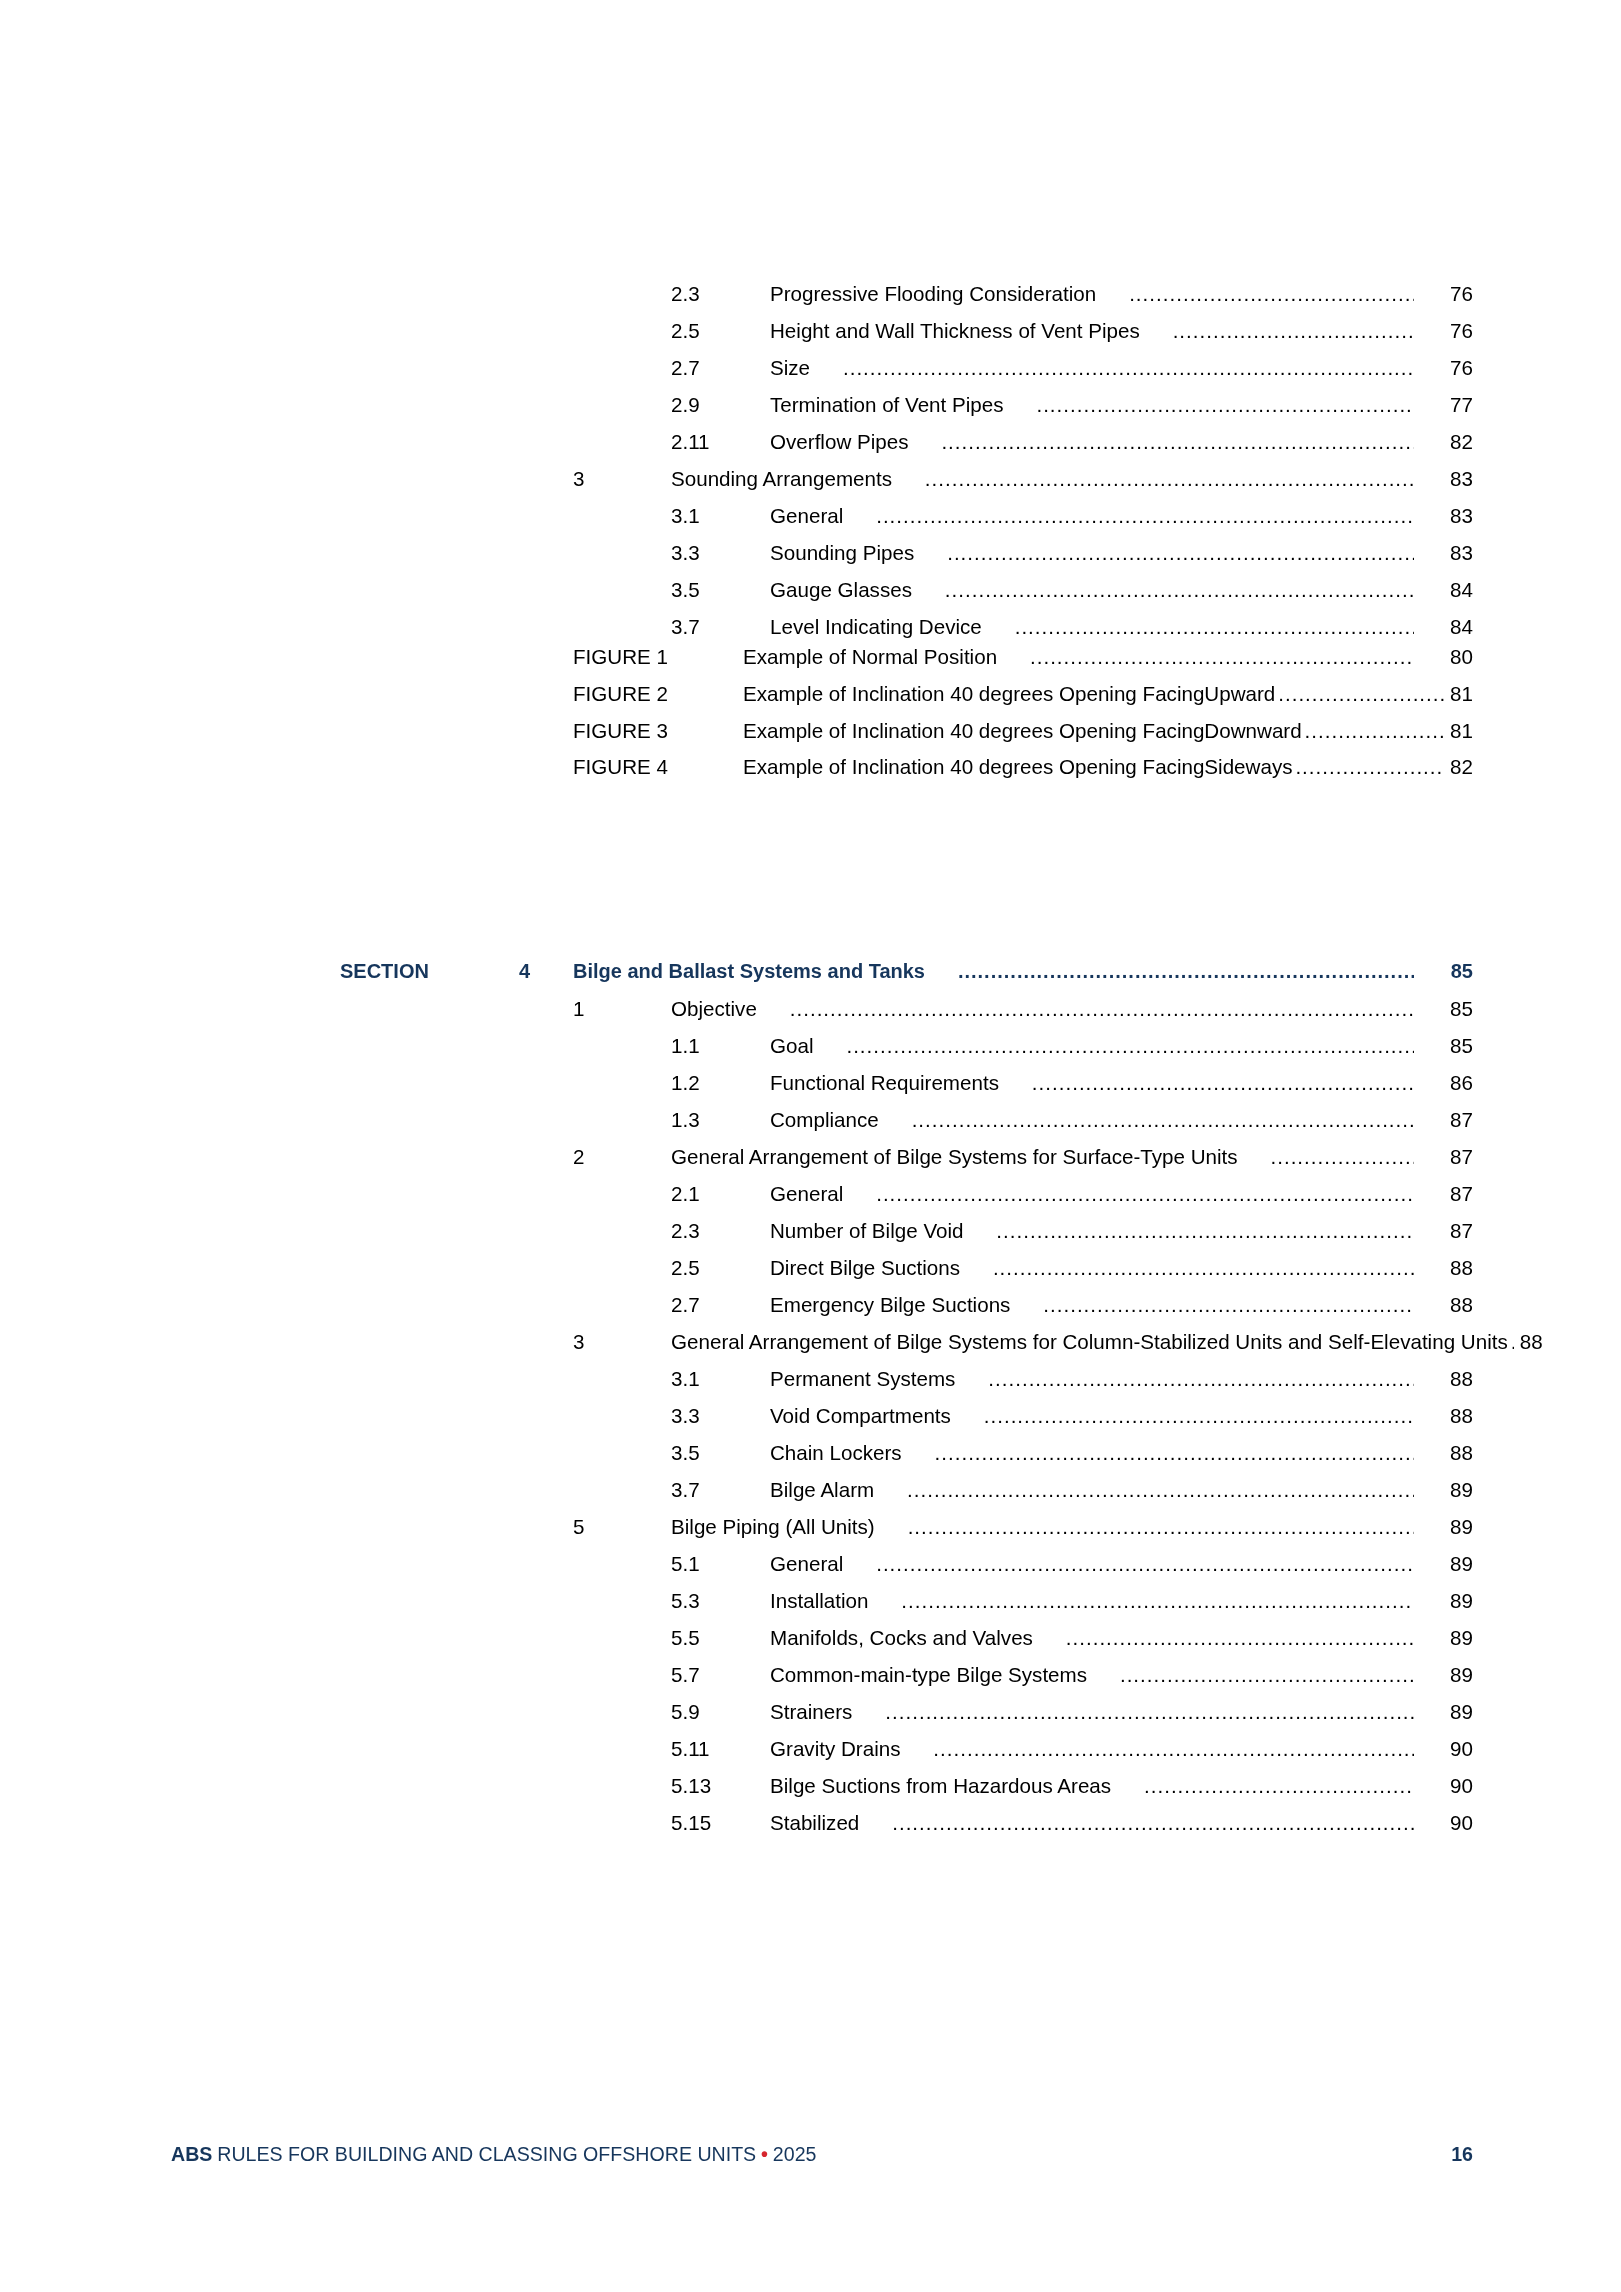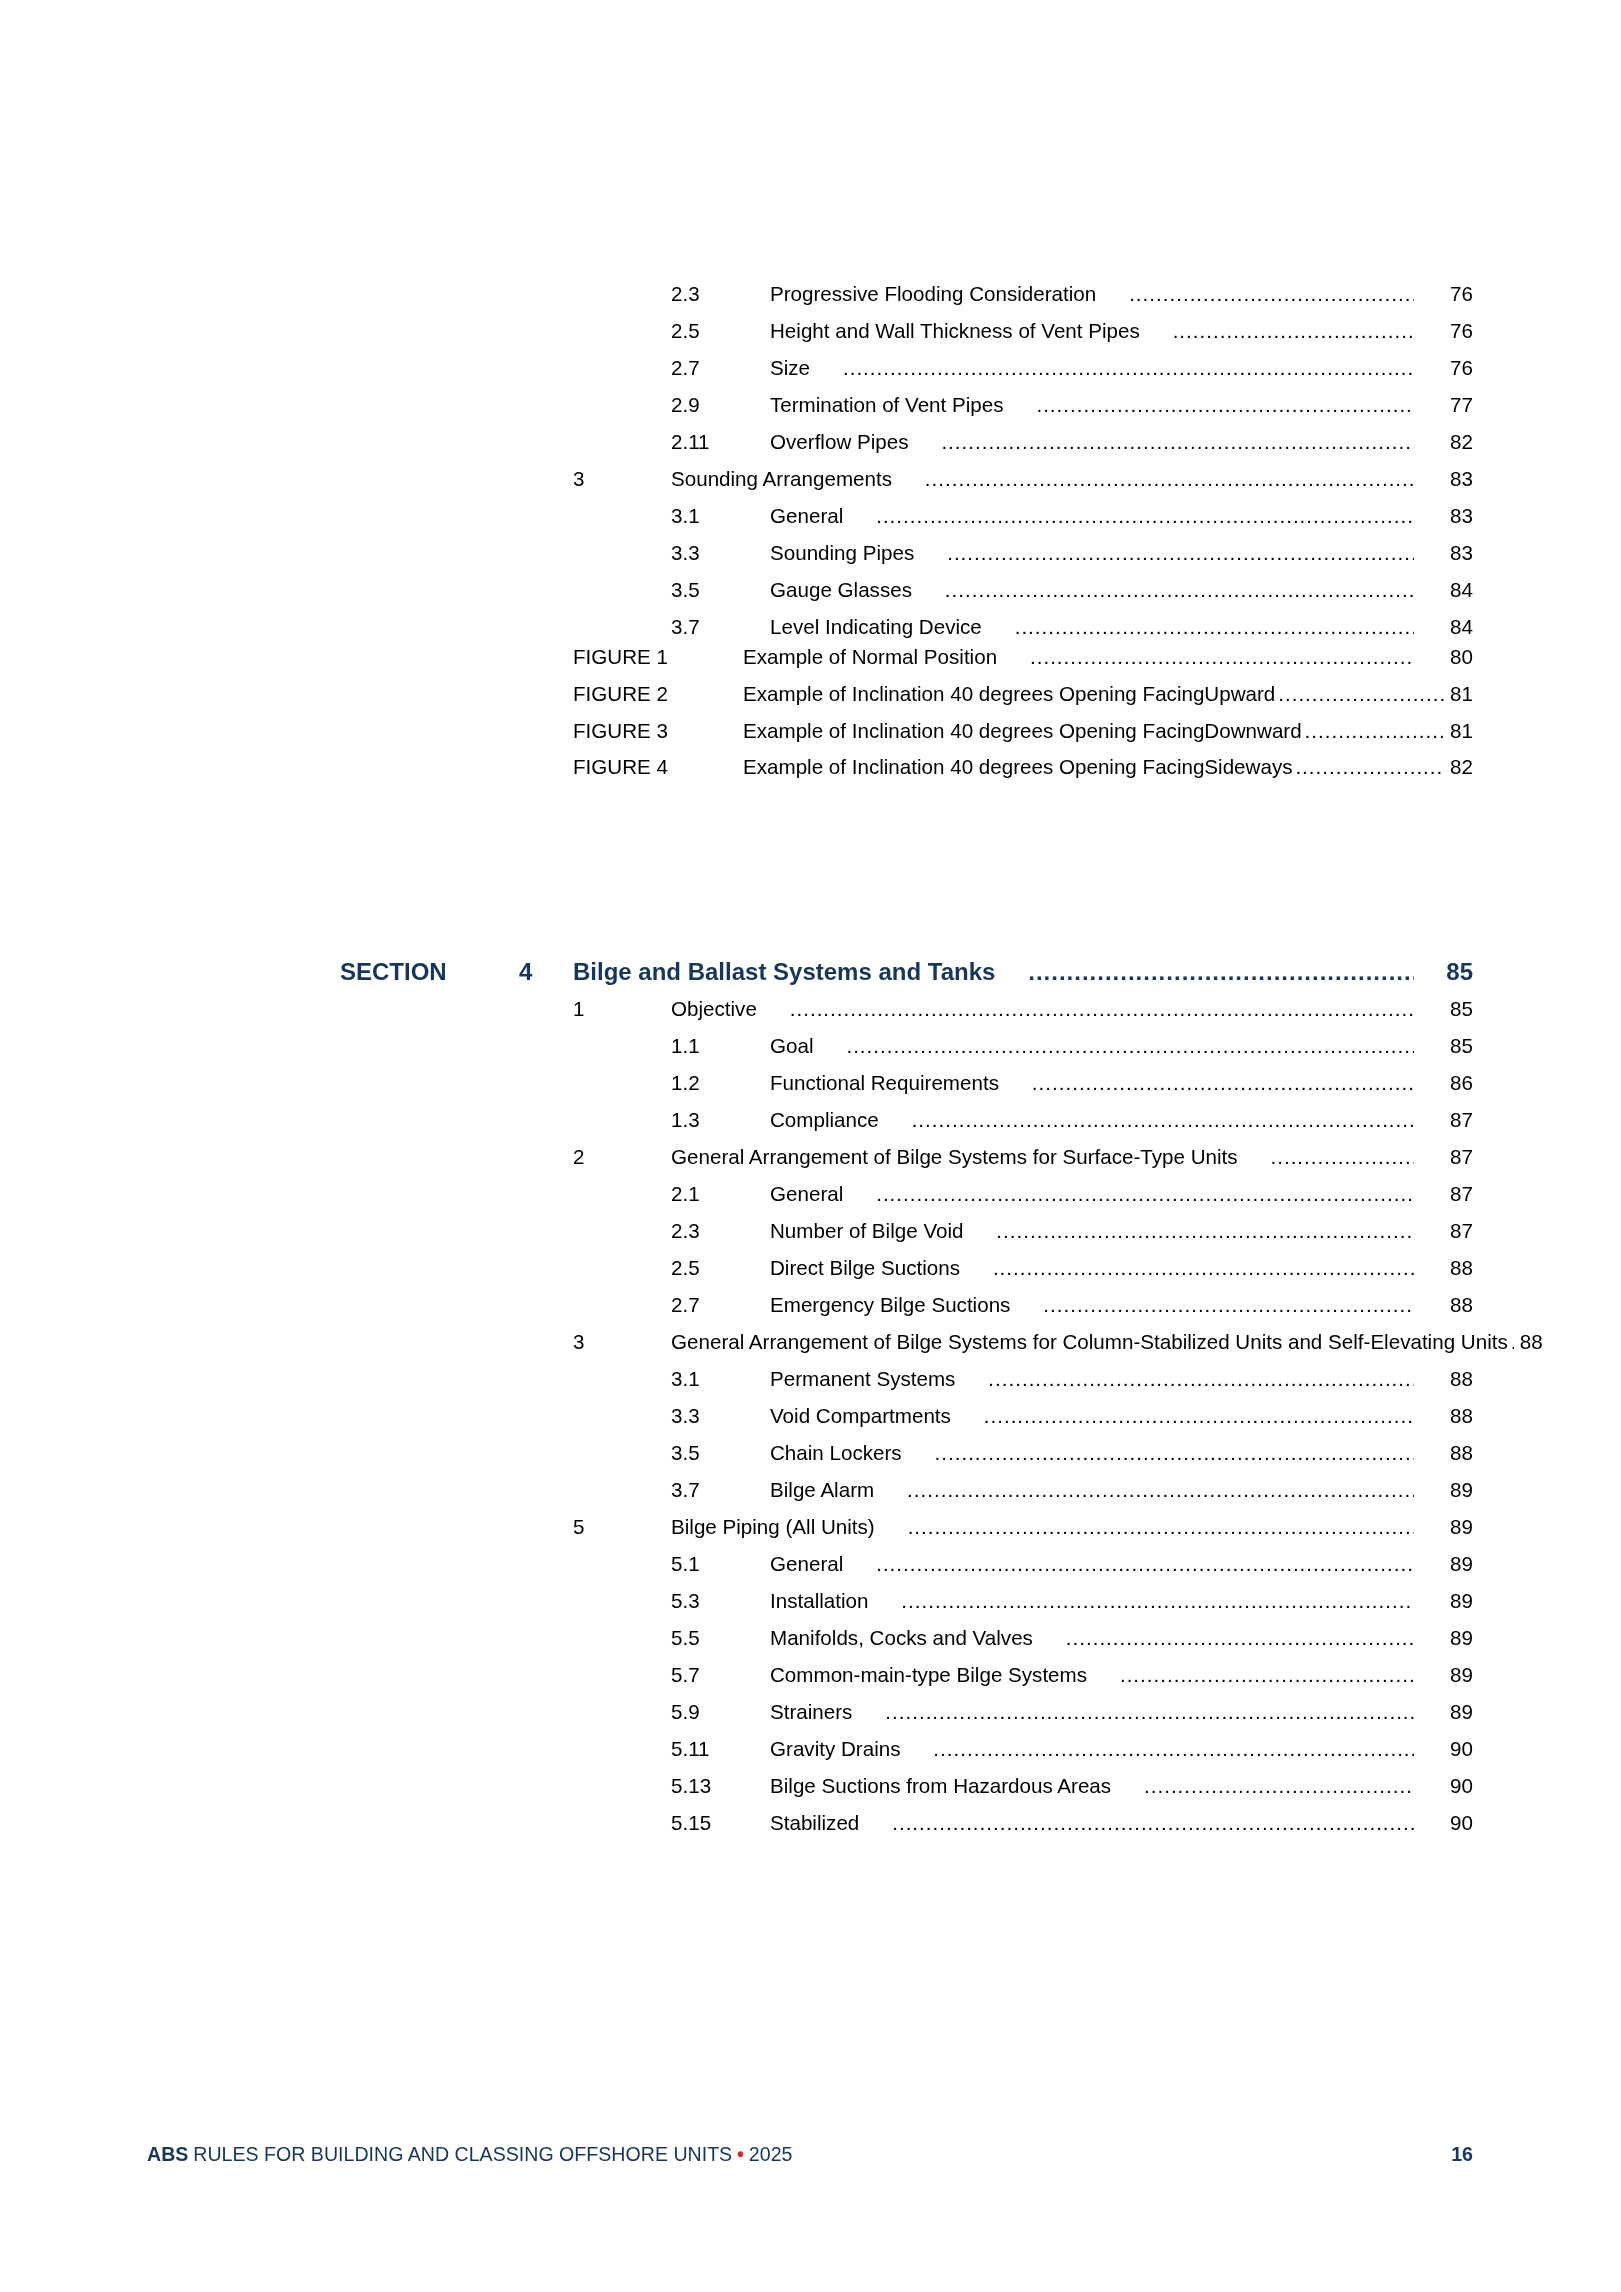--- a/index.html
+++ b/index.html
@@ -63,40 +63,40 @@
     text-align: right;
     padding-left: 2px;
   }
 
   .row.wrap { line-height: 31px; padding: 2.9px 0; }
 
   
   .row.sec {
     color: var(--navy);
     font-weight: bold;
-    font-size: 24px;
+    font-size: 20px;
     line-height: 37px;
   }
   .sec-label { flex: none; width: 179px; }
   .sec-num { flex: none; width: 54px; }
 
   .footer {
     position: absolute;
     top: 2143px;
     left: 147px;
     right: 148px;
     display: flex;
     align-items: baseline;
     justify-content: space-between;
     color: var(--navy);
     font-size: 19.6px;
     line-height: 23.5px;
   }
   .footer-left span { margin-right: 4.9px; }
-  .brand { font-weight: bold; }
+  .brand { font-weight: bold; margin-left: 24px; }
   .dot-sep { color: var(--red); font-weight: bold; }
   .footer-page { font-weight: bold; text-align: center; }
 </style>
 </head>
 <body>
 
 <div class="page">
 
   <div class="toc-block block-a">
 

